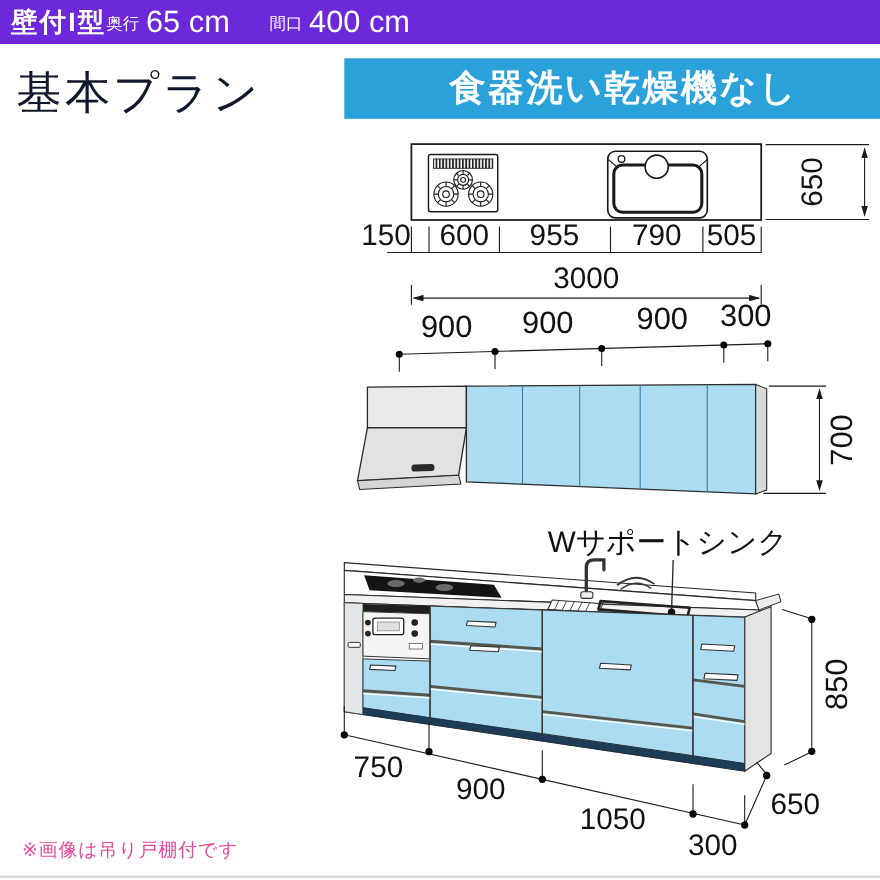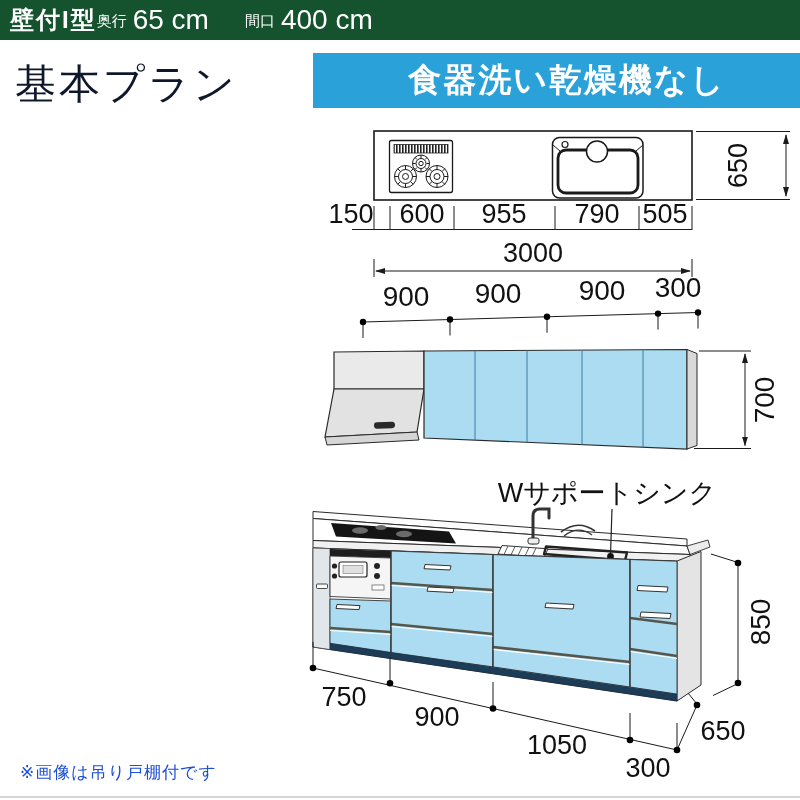--- a/index.html
+++ b/index.html
@@ -1,27 +1,27 @@
 <!DOCTYPE html>
 <html><head>
 <meta charset="utf-8">
 <style>
   html,body{margin:0;padding:0;background:#fff;width:800px;height:800px;overflow:hidden;
     font-family:"Liberation Sans","DejaVu Sans",sans-serif;}
   .stage{position:relative;width:800px;height:800px;background:#fff;}
-  .header-bar{position:absolute;left:0;top:0;width:800px;height:40px;background:#14532d;
+  .header-bar{position:absolute;left:0;top:0;width:800px;height:40px;background:#6d28d9;
     display:flex;align-items:center;color:#fff;white-space:nowrap;}
   .hdr-type{font-size:24px;font-weight:600;margin-left:10px;letter-spacing:2px;}
   .hdr-small{font-size:15px;margin-top:3px;}
   .hdr-big{font-size:28px;margin-left:6px;}
   .hdr-small2{font-size:15px;margin-left:36px;margin-top:3px;}
   .plan-title{position:absolute;left:15px;top:57px;font-size:41px;color:#0f172a;letter-spacing:3px;}
   .feature-badge{position:absolute;left:281px;top:53px;width:508px;height:55px;background:#2aa1d9;
     display:flex;align-items:center;justify-content:center;color:#fff;font-size:33px;font-weight:600;letter-spacing:2px;margin-left:32px;}
-  .footnote{position:absolute;left:20px;top:761px;font-size:17px;color:#1d4ed8;letter-spacing:1px;}
+  .footnote{position:absolute;left:20px;top:761px;font-size:17px;color:#ec4899;letter-spacing:1px;}
   .bottom-rule{position:absolute;left:0;top:796px;width:800px;height:2px;background:#d2d6d8;}
   svg{position:absolute;left:0;top:0;}
   svg text{font-family:"Liberation Sans","DejaVu Sans",sans-serif;fill:#111;}
   .dim{font-size:27px;}
   .dim2{font-size:28px;}
   .lbl{font-size:27px;}
   .thin{stroke:#1a1a1a;stroke-width:1;fill:none;}
 </style>
 </head>
 <body>

